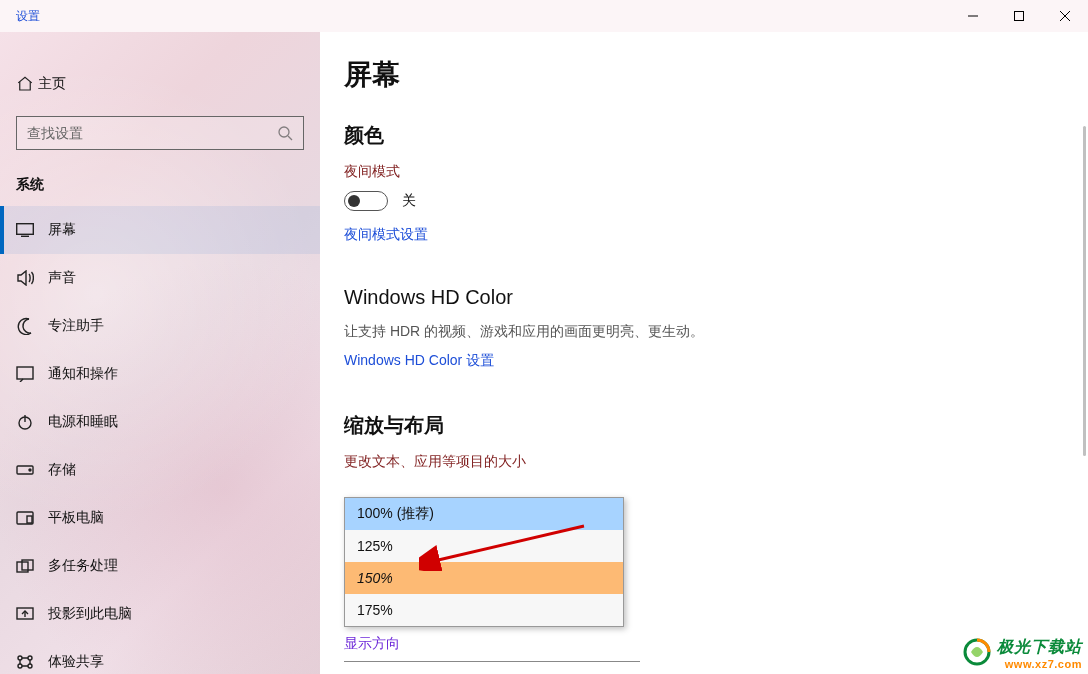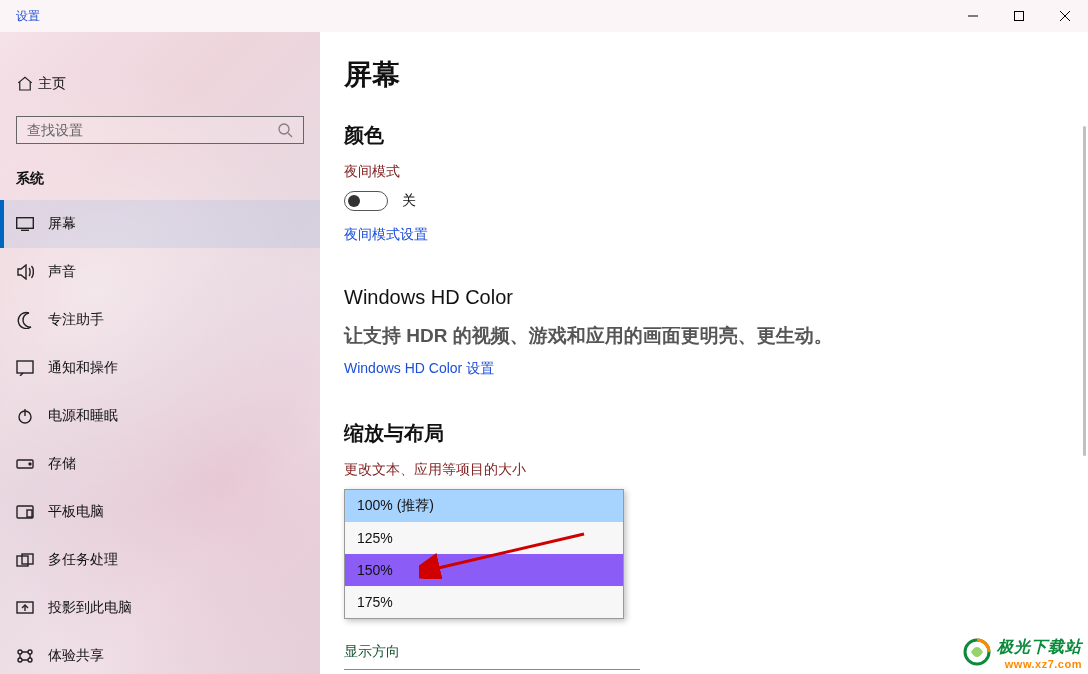--- a/index.html
+++ b/index.html
@@ -9,48 +9,48 @@
 .titlebar-left { padding-left: 16px; font-size: 12px; color: #1d4ed8; }
 .titlebar-right { display: flex; }
 .titlebar-btn { width: 46px; height: 32px; display: flex; align-items: center; justify-content: center; cursor: pointer; }
 .titlebar-btn svg { width: 10px; height: 10px; }
 .body { flex: 1; display: flex; position: relative; }
 .sidebar { width: 320px; height: 100%; position: relative; background: linear-gradient(135deg, #f5e1e8 0%, #eed5dc 25%, #e8d8e0 50%, #f0e0e8 75%, #e5d0d8 100%); padding-top: 8px; }
 .sidebar::before { content:""; position:absolute; inset:0; background: radial-gradient(circle at 30% 40%, rgba(255,255,255,0.4) 0%, transparent 50%), radial-gradient(circle at 70% 70%, rgba(210,150,170,0.3) 0%, transparent 45%); pointer-events:none; }
 .home-row { display: flex; align-items: center; height: 40px; padding-left: 16px; gap: 4px; position: relative; z-index:1; margin-top: 24px; margin-bottom: 12px; cursor:pointer; }
 .home-row .icon { width: 18px; display:flex; align-items:center; justify-content:center; }
 .home-label { font-size: 14px; color: #111; }
-.search-box { margin: 4px 16px 18px 16px; height: 28px; border: 1px solid #666; background: rgba(255,255,255,0.15); display: flex; align-items: center; padding: 0 10px; position:relative; z-index:1; }
+.search-box { margin: 4px 16px 18px 16px; height: 34px; border: 1px solid #666; background: rgba(255,255,255,0.15); display: flex; align-items: center; padding: 0 10px; position:relative; z-index:1; }
 .search-box input { flex:1; border:none; background:transparent; outline:none; font-size: 14px; color:#333; }
 .search-box input::placeholder { color: #666; }
 .search-icon { width:16px; height:16px; opacity:0.7; }
 .category-header { padding: 8px 24px 12px 16px; font-size: 14px; font-weight: 600; color:#111; position:relative; z-index:1; }
 .nav-item { display:flex; align-items:center; height:48px; padding-left: 16px; gap:14px; cursor:pointer; position:relative; z-index:1; }
 .nav-item .icon { width:18px; display:flex; align-items:center; justify-content:center; color:#222; }
 .nav-item .label { font-size:14px; color:#111; }
 .nav-item.active { background: rgba(0,102,204,0.08); }
 .nav-item.active::before { content:""; position:absolute; left:0; top:0; bottom:0; width:4px; background:#0067c0; }
 .main { flex:1; padding: 24px 0 0 24px; position:relative; overflow:hidden; }
 .page-title { font-size: 28px; font-weight: 600; color:#111; margin-bottom: 28px; }
 .section-title { font-size: 20px; font-weight: 600; color:#111; margin-bottom: 14px; margin-top: 6px; }
 .field-label { font-size: 14px; color:#7f1d1d; margin-bottom: 10px; }
 .toggle-row { display:flex; align-items:center; gap:14px; margin-bottom: 14px; }
 .toggle { width: 44px; height: 20px; border: 1px solid #555; border-radius: 10px; position:relative; cursor:pointer; background:#fff; }
 .toggle-knob { width:12px; height:12px; border-radius:50%; background:#333; position:absolute; left:3px; top:3px; }
 .toggle-label { font-size:14px; color:#111; }
 .link { color:#1d4ed8; font-size:14px; cursor:pointer; display:inline-block; margin-bottom: 6px; }
-.hd-desc { font-size:19px; color:#555; margin-bottom: 10px; font-weight: bold; }
+.hd-desc { font-size:14px; color:#555; margin-bottom: 10px; }
 .spacer-lg { height: 30px; }
 .dropdown-area { position: relative; width: 280px; margin-bottom: 22px; }
-.dropdown-list { position:absolute; left:0; top:0; width: 280px; border:1px solid #999; background:#fff; box-shadow: 2px 2px 6px rgba(0,0,0,0.25); z-index: 5; }
+.dropdown-list { position:absolute; left:0; top:16px; width: 280px; border:1px solid #999; background:#fff; box-shadow: 2px 2px 6px rgba(0,0,0,0.25); z-index: 5; }
 .dropdown-item { height:32px; display:flex; align-items:center; padding-left:12px; font-size:14px; color:#111; cursor:pointer; background:#f7f7f7; }
 .dropdown-item.selected { background:#a7d3ff; }
-.dropdown-item.hover { background:#8b5cf6; }
+.dropdown-item.hover { background:#fdba74;font-style:italic; }
 .dropdown-placeholder { height: 132px; }
-.orientation-label { font-size:14px; color:#14532d; margin-top: 2px; margin-bottom: 8px; }
+.orientation-label { font-size:14px; color:#6d28d9; margin-top: 2px; margin-bottom: 8px; }
 .orientation-box { width: 296px; height: 4px; border-top: 1px solid #888; }
 .scroll-indicator { position:absolute; right:2px; top:94px; width:3px; height:330px; background:#c0c0c0; border-radius:2px; }
 .arrow-annotation { position:absolute; pointer-events:none; z-index:6; }
 .watermark { position:absolute; right:6px; bottom:4px; text-align:right; z-index:10; pointer-events:none; }
 .watermark .wm-icon { display:inline-block; vertical-align:middle; }
 .watermark .wm-text { display:inline-block; vertical-align:middle; margin-left:2px;text-align:right; }
 .wm-line1 { font-size:16px; font-weight:700; font-style:italic; color:#0a8a3a; letter-spacing:1px; }
 .wm-line2 { font-size:11px; color:#ff8a00; font-weight:600; letter-spacing:0.5px; }
 </style>
 </head>

